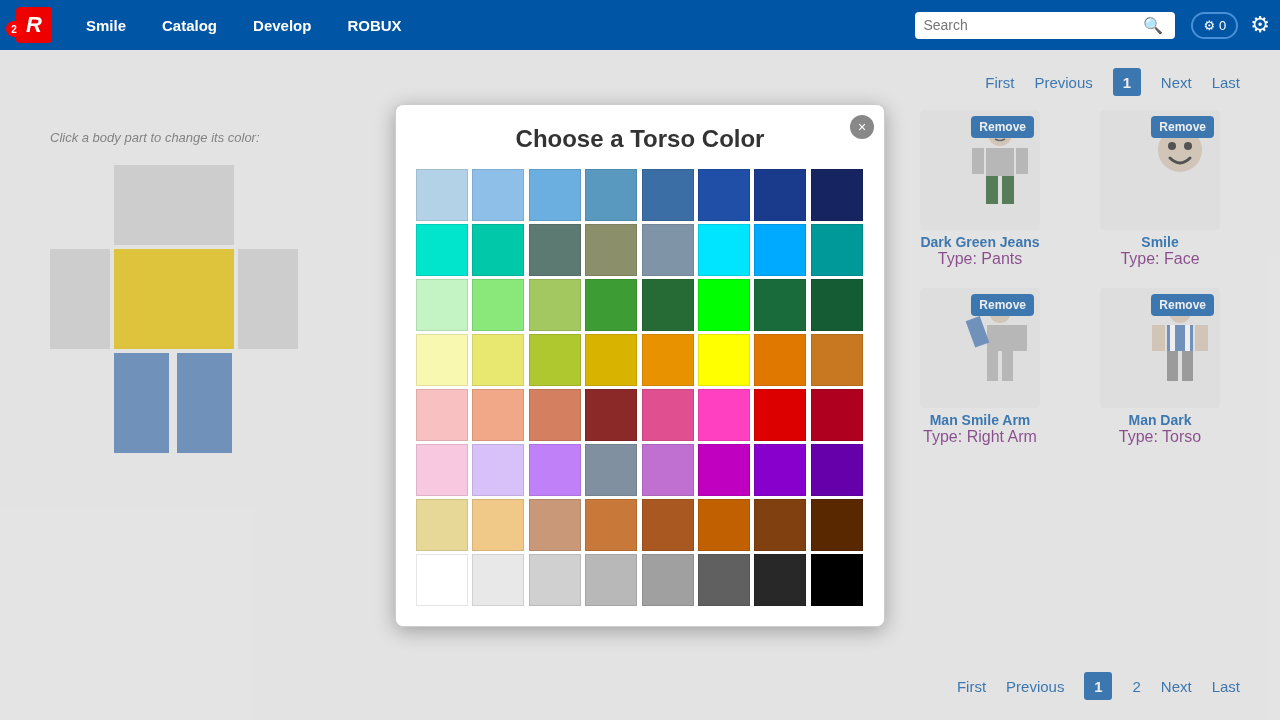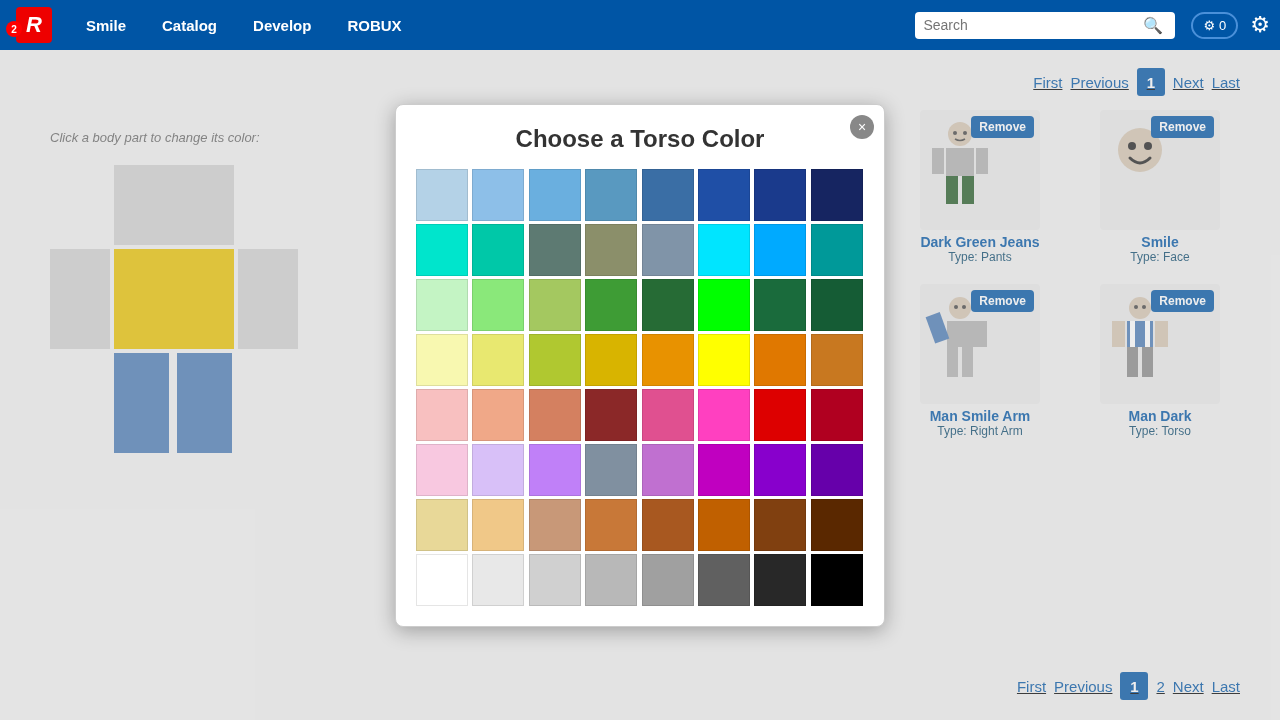--- a/index.html
+++ b/index.html
@@ -90,23 +90,22 @@
       min-height: 670px;
       position: relative;
     }
 
     
     .pagination {
       display: flex;
       justify-content: flex-end;
       align-items: center;
       padding: 18px 40px 10px;
-      gap: 8px;
+      gap: 20px;
       font-size: 15px;
-      text-decoration: underline;
     }
     .pagination a {
       color: #0055a5;
       cursor: pointer;
       text-decoration: none;
     }
     .pagination .current-page {
       width: 28px; height: 28px;
       background: #0055a5;
       color: white;
@@ -223,21 +222,21 @@
       position: relative;
     }
     .item-thumb {
       width: 120px;
       height: 120px;
       background: #e8e8e8;
       border-radius: 4px;
       position: relative;
       display: flex;
       align-items: center;
-      justify-content: flex-start;
+      justify-content: flex-end;
     }
     .remove-btn {
       position: absolute;
       top: 6px; right: 6px;
       background: #0055a5;
       color: white;
       border: none;
       border-radius: 4px;
       padding: 4px 8px;
       font-size: 12px;
@@ -245,22 +244,22 @@
       cursor: pointer;
     }
     .item-name {
       font-size: 14px;
       font-weight: bold;
       color: #0055a5;
       text-align: center;
       margin-top: 4px;
     }
     .item-type {
-      font-size: 12px;
-      color: #0c4a6e;
+      font-size: 16px;
+      color: #701a75;
       text-align: left;
     }
   </style>
 </head>
 <body>
 
 <div class="top-nav">
   <div class="nav-badge">
     <span class="badge-count">2</span>
   </div>

